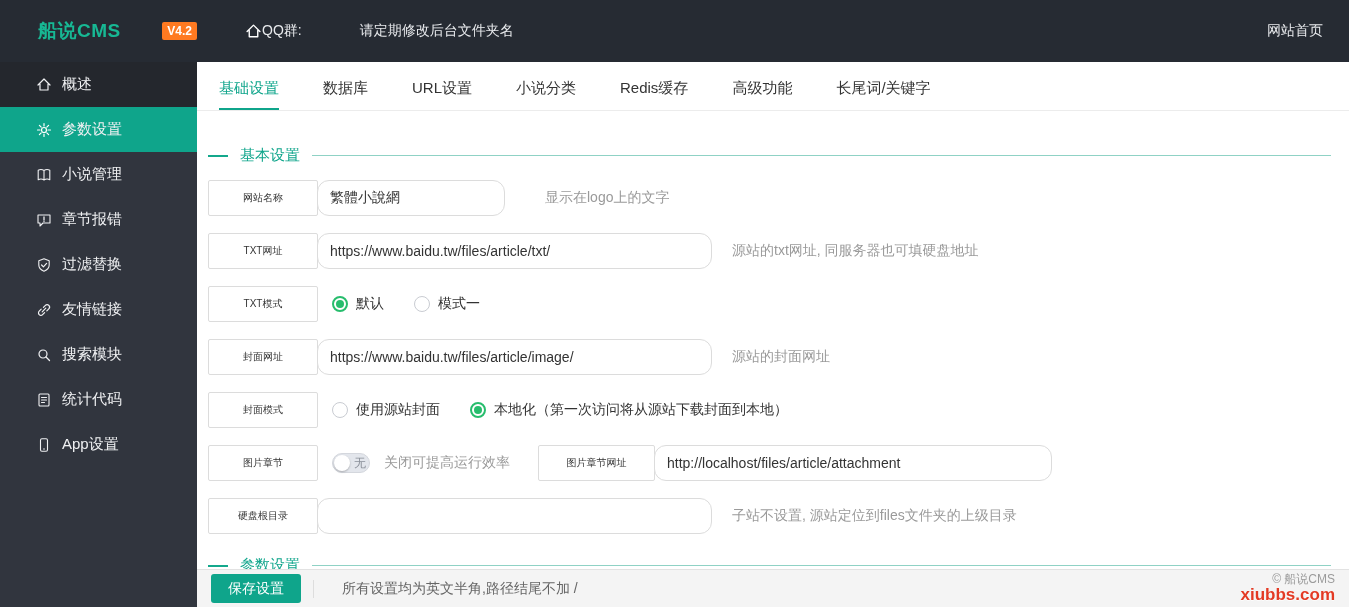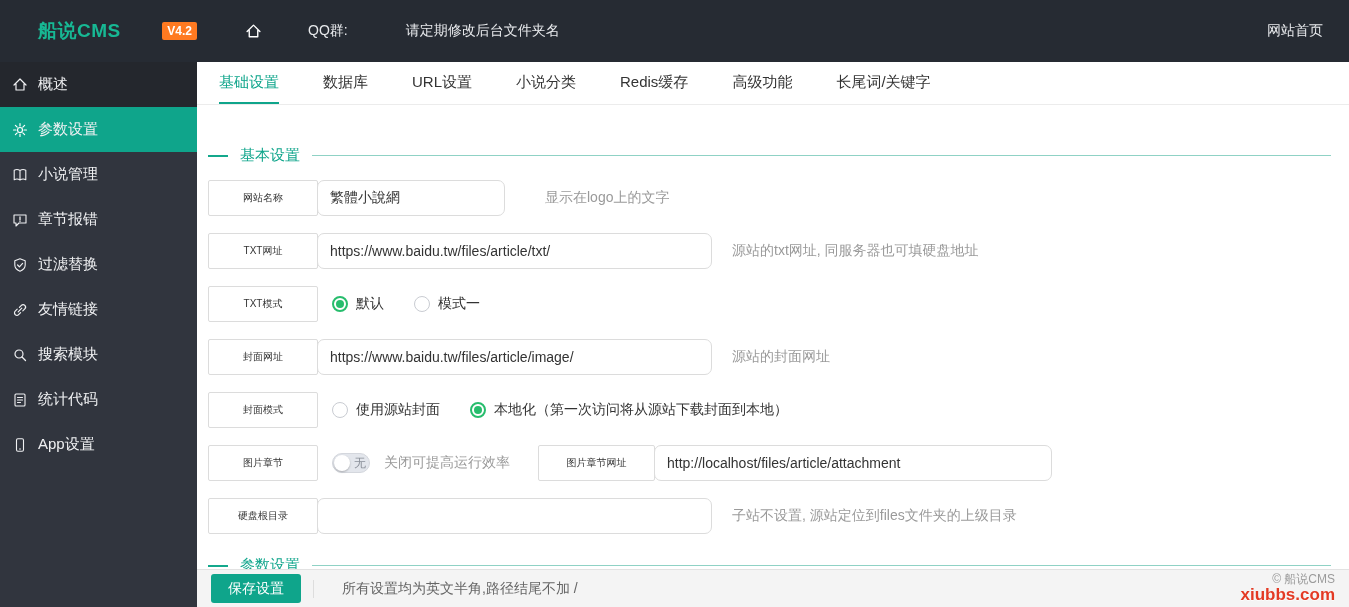--- a/index.html
+++ b/index.html
@@ -8,57 +8,57 @@
 
   
   .topbar { position:absolute; left:0; top:0; width:1349px; height:62px;
     background:#262b33; display:flex; color:#e8eaed; z-index:5; }
   .logo-area { width:197px; display:flex; align-items:center; padding-left:38px;justify-content:space-between; }
   .logo { color:#17b894; font-size:19px; font-weight:bold; letter-spacing:.5px; }
   .ver-badge { margin-left:7px; background:#ff7a21; color:#fff; font-size:12px;
     padding:2px 5px; border-radius:2px; font-weight:bold; }
   .topbar-main { flex:1; display:flex; align-items:center; font-size:14px; }
   .tb-home { margin-left:48px; display:flex; align-items:center; cursor:pointer; }
-  .tb-qq { margin-left:46px; }
+  .tb-qq { }
   .tb-notice { margin-left:58px; }
   .tb-right { margin-left:auto; margin-right:26px; cursor:pointer;text-align:right; }
 
   
   .sidebar { position:absolute; left:0; top:62px; bottom:0; width:197px;
     background:#31353e; z-index:4; }
-  .side-item { height:45px; display:flex; align-items:center; padding-left:12px;
+  .side-item { height:45px; display:flex; align-items:center; padding-left:36px;
     color:#f0f1f3; font-size:15px; cursor:pointer; }
   .side-item .icn { width:16px; height:16px; margin-right:10px; display:inline-flex; }
   .side-item.first { background:#24272d; }
   .side-item.active { background:#0fa58b; }
 
   
   .main { position:absolute; left:197px; top:62px; right:0; bottom:0; background:#fff; }
-  .tabs { height:43px; border-bottom:1px solid #ececec; display:flex;
+  .tabs { height:49px; border-bottom:1px solid #ececec; display:flex;
     align-items:flex-end; padding-left:22px; }
   .tab { margin-right:44px; font-size:15px; color:#333; height:44px;
     line-height:44px; cursor:pointer; }
   .tab.active { color:#0fa58b; border-bottom:2px solid #0fa58b; }
 
   .content { position:absolute; top:45px; bottom:38px; left:0; right:0;
     overflow:hidden; padding-left:11px; padding-right:18px; }
 
   .section-head { display:flex; align-items:center; margin-top:38px;
     margin-bottom:14px; height:21px; }
   .section-head.second { margin-top:21px; }
   .sh-dash { width:20px; height:2px; background:#14a88c; }
   .sh-title { color:#0fa58b; font-size:15px; margin:0 12px; white-space:nowrap; }
   .sh-line { flex:1; height:1px; background:#8fd2c5; }
 
   .frow { display:flex; align-items:center; height:36px; margin-bottom:17px; }
   .flabel { width:110px; height:36px; border:1px solid #dcdcdc; border-radius:2px;
     display:flex; align-items:center; justify-content:center; font-size:10px;
     color:#333; background:#fff; flex:0 0 auto; }
   .flabel.w117 { width:117px; margin-left:28px; }
-  .finput { height:36px; border:1px solid #dcdcdc; border-radius:7px;
+  .finput { height:36px; border:1px solid #dcdcdc; border-radius:12px;
     padding:0 12px; font-size:14px; color:#333; margin-left:-1px; outline:none;
     background:#fff; font-family:"Liberation Sans","DejaVu Sans",sans-serif; }
   .w188 { width:188px; } .w395 { width:395px; } .w398 { width:398px; }
   .hint { color:#9a9a9a; font-size:14px; margin-left:20px; white-space:nowrap; }
   .hint.ml40 { margin-left:40px; } .hint.ml14 { margin-left:14px; }
 
   .radio { display:flex; align-items:center; margin-left:14px; cursor:pointer; }
   .radio + .radio { margin-left:30px; }
   .rdot { width:16px; height:16px; border-radius:50%; border:1px solid #c9ccd2;
     background:#fff; margin-right:8px; position:relative; flex:0 0 auto; }

